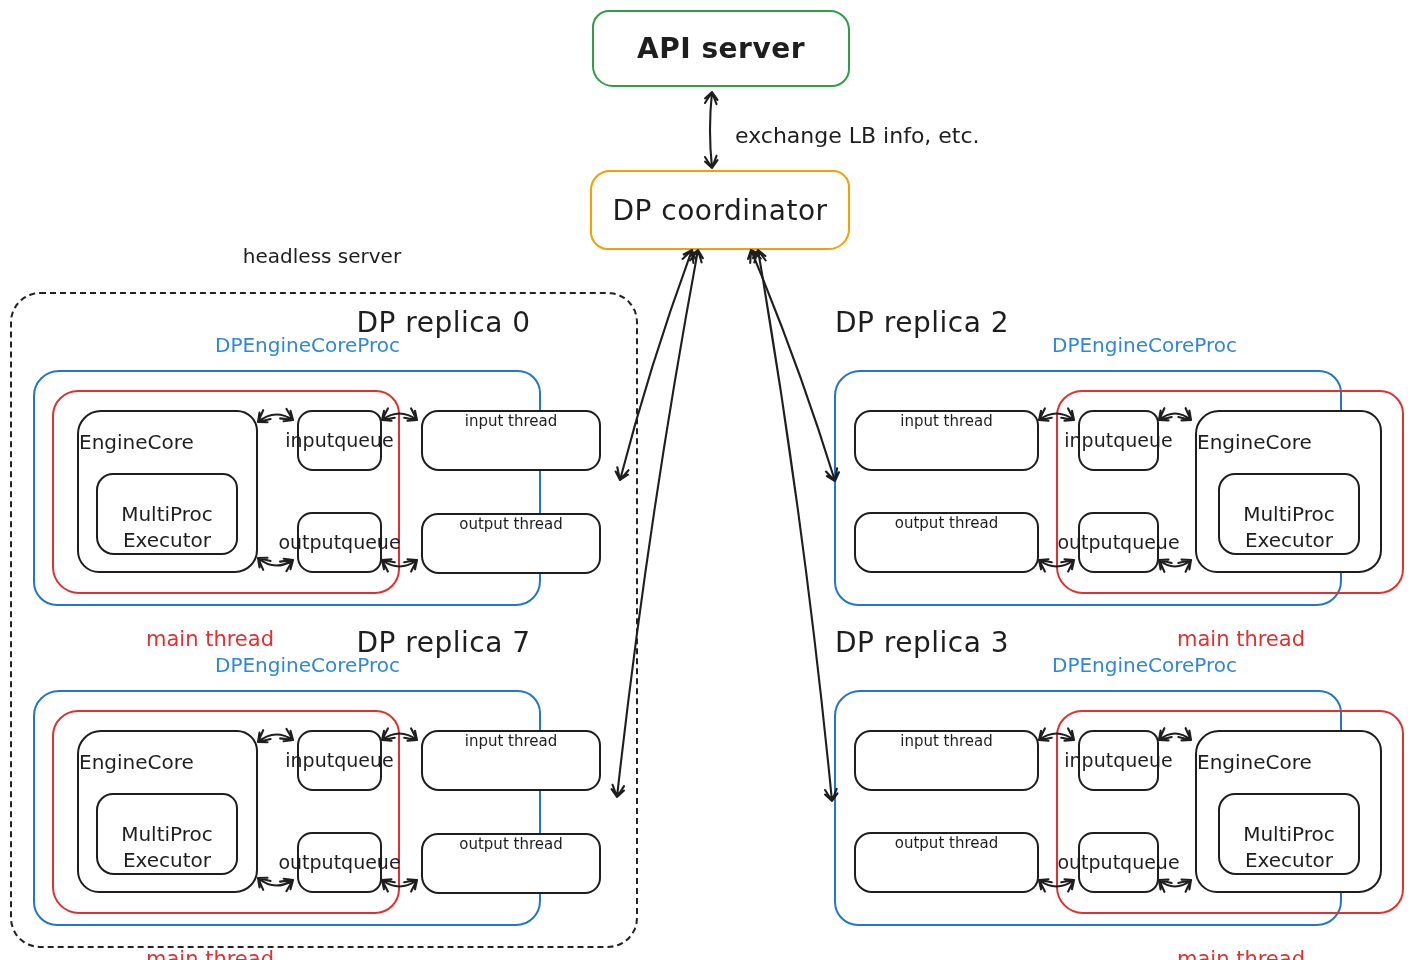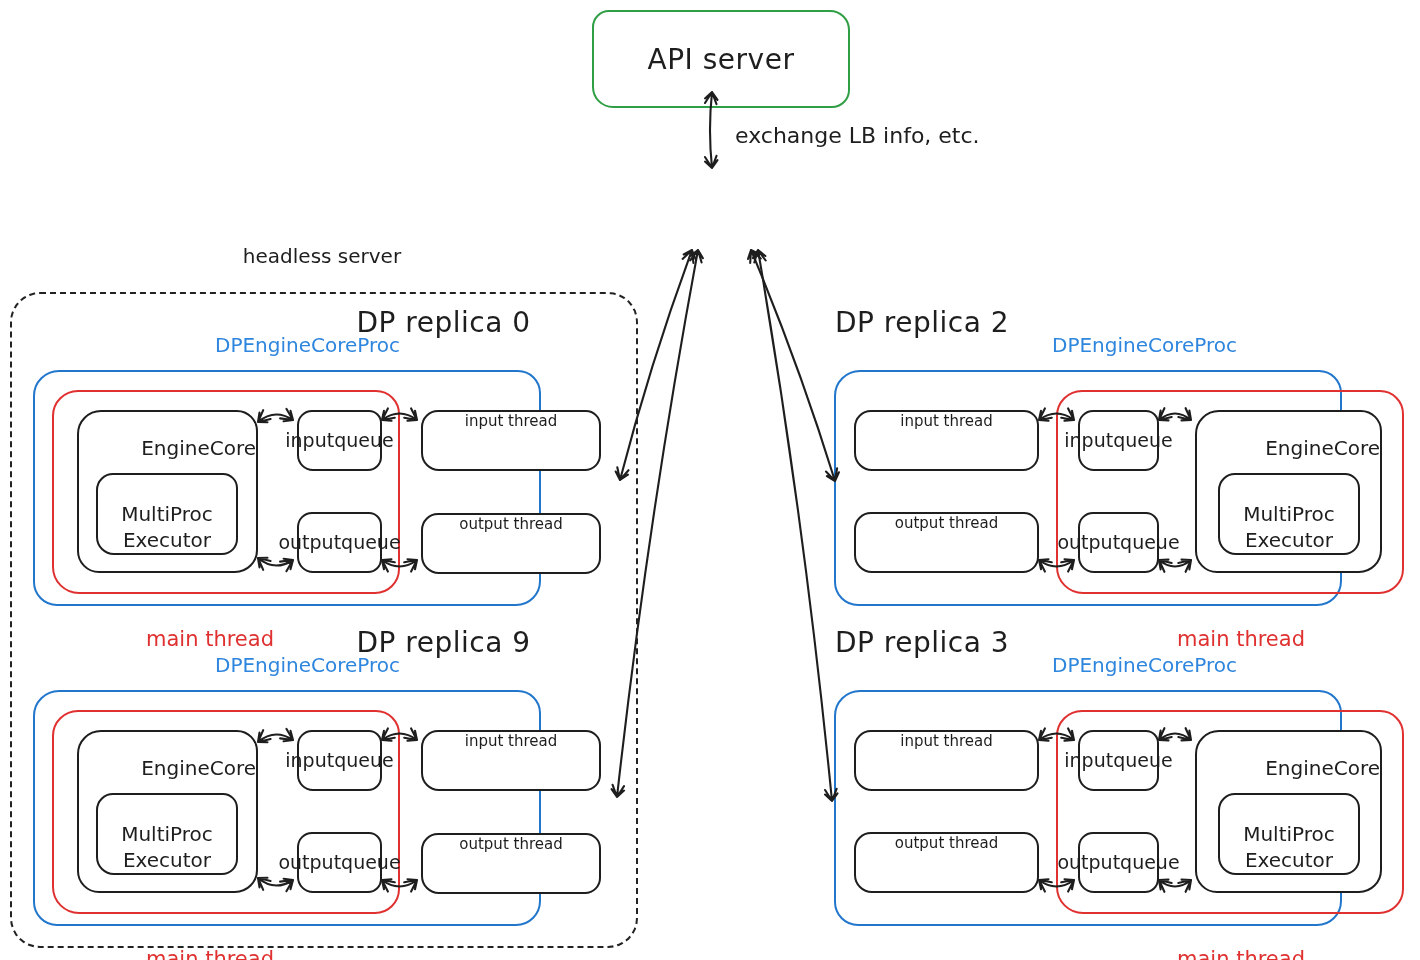--- a/index.html
+++ b/index.html
@@ -9,22 +9,22 @@
   *{box-sizing:border-box; margin:0; padding:0;}
   html,body{background:var(--bg);}
   body{font-family:"DejaVu Sans","Liberation Sans",sans-serif; color:var(--ink);}
   .canvas{position:relative; width:1420px; height:960px; overflow:hidden; background:var(--bg);}
   #arrow-layer{position:absolute; left:0; top:0; z-index:6; pointer-events:none;}
 
   
   .node{position:absolute; display:flex; align-items:center; justify-content:center;
         background:#fff; z-index:3;}
   .node-label{font-size:28px; letter-spacing:.5px;}
-  .api-node{left:592px; top:10px; width:258px; height:98px;
-            border:2.6px solid var(--green); border-radius:17px 20px 18px 21px;}
+  .api-node{left:592px; top:10px; width:258px; height:77px;
+            border:2.6px solid var(--green); border-radius:17px 20px 18px 21px;font-weight:bold;}
   .coord-node{left:590px; top:170px; width:260px; height:80px;
             border:2.6px solid var(--orange); border-radius:20px 17px 21px 18px;}
   .link-label{position:absolute; left:735px; top:123px; font-size:22px; z-index:4; white-space:nowrap;}
 
   
   .headless-label{position:absolute; left:222px; top:244px; width:200px; text-align:center;
                   font-size:20px; z-index:4;}
   .dashed-box{position:absolute; left:10px; top:292px; width:628px; height:656px;
               border:2.2px dashed #222; border-radius:30px; z-index:1;}
 
@@ -48,21 +48,21 @@
 
   .red-box{position:absolute; top:18px; width:348px; height:204px;
            border:2.5px solid var(--red); border-radius:26px 24px 25px 27px;}
   .o-left  .red-box{left:17px;}
   .o-right .red-box{left:220px;}
 
   .engine{position:absolute; top:38px; height:163px; border:2.6px solid var(--ink);
           border-radius:24px 21px 23px 22px; background:#fff;}
   .o-left  .engine{left:42px;  width:181px;}
   .o-right .engine{left:359px; width:187px;}
-  .engine-label{margin-top:24px; text-align:right; font-size:20px;}
+  .engine-label{margin-top:18px; text-align:left; font-size:20px;}
   .multiproc{position:absolute; top:61px; width:142px; height:82px;
              border:2.6px solid var(--ink); border-radius:17px 15px 16px 18px;
              display:flex; flex-direction:column; align-items:center; justify-content:flex-end;
              background:#fff; font-size:20px; line-height:1.3;}
   .o-left  .multiproc{left:17px;}
   .o-right .multiproc{left:21px;}
 
   .queue{position:absolute; width:85px; height:61px; border:2.6px solid var(--ink);
          border-radius:15px 13px 14px 16px; display:flex; 
          align-items:center; justify-content:center; background:#fff;
@@ -111,20 +111,23 @@
       <path d="M1039 740Q1056.5 727.0 1074 740M1068.1 728.4L1074 740M1061.2 737.7L1074 740M1072.0 730.7L1074 740M1064.5 740.8L1074 740M1051.8 737.7L1039 740M1044.9 728.4L1039 740M1048.5 740.8L1039 740M1041.0 730.7L1039 740" fill="none" stroke="#1e1e1e" stroke-width="2.1" stroke-linecap="round" stroke-linejoin="round"></path>
       <path d="M1159 740Q1175.0 727.0 1191 740M1185.6 728.2L1191 740M1178.3 737.1L1191 740M1189.4 730.6L1191 740M1181.5 740.4L1191 740M1171.7 737.1L1159 740M1164.4 728.2L1159 740M1168.5 740.4L1159 740M1160.6 730.6L1159 740" fill="none" stroke="#1e1e1e" stroke-width="2.1" stroke-linecap="round" stroke-linejoin="round"></path>
       <path d="M1039 880Q1056.5 893.0 1074 880M1061.2 882.3L1074 880M1068.1 891.6L1074 880M1064.5 879.2L1074 880M1072.0 889.3L1074 880M1044.9 891.6L1039 880M1051.8 882.3L1039 880M1041.0 889.3L1039 880M1048.5 879.2L1039 880" fill="none" stroke="#1e1e1e" stroke-width="2.1" stroke-linecap="round" stroke-linejoin="round"></path>
       <path d="M1159 880Q1175.0 893.0 1191 880M1178.3 882.9L1191 880M1185.6 891.8L1191 880M1181.5 879.6L1191 880M1189.4 889.4L1191 880M1164.4 891.8L1159 880M1171.7 882.9L1159 880M1160.6 889.4L1159 880M1168.5 879.6L1159 880" fill="none" stroke="#1e1e1e" stroke-width="2.1" stroke-linecap="round" stroke-linejoin="round"></path>
     </svg>
 
   <div class="node api-node">
     <span class="node-label">API server</span>
   </div>
   <div class="link-label">exchange LB info, etc.</div>
+  <div class="node coord-node">
+    <span class="node-label">DP coordinator</span>
+  </div>
 
   <div class="headless-label">headless server</div>
   <div class="dashed-box"></div>
 
   <div id="r0" class="blue-box o-left">
     <div class="replica-title">DP replica 0</div>
     <div class="proc-label">DPEngineCoreProc</div>
     <div class="red-box"></div>
     <div class="engine">
       <div class="engine-label">EngineCore</div>
@@ -144,21 +147,21 @@
     <div class="thread in">
       <span>input thread</span>
     </div>
     <div class="thread out">
       <span>output thread</span>
     </div>
     <div class="mainthread">main thread</div>
   </div>
 
   <div id="r1" class="blue-box o-left">
-    <div class="replica-title">DP replica 9</div>
+    <div class="replica-title">DP replica 7</div>
     <div class="proc-label">DPEngineCoreProc</div>
     <div class="red-box"></div>
     <div class="engine">
       <div class="engine-label">EngineCore</div>
       <div class="multiproc">
         <span>MultiProc</span>
         <span>Executor</span>
       </div>
     </div>
     <div class="queue in">

